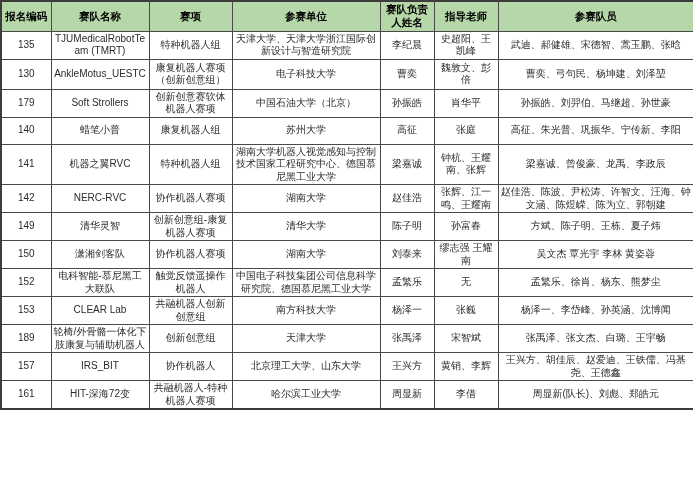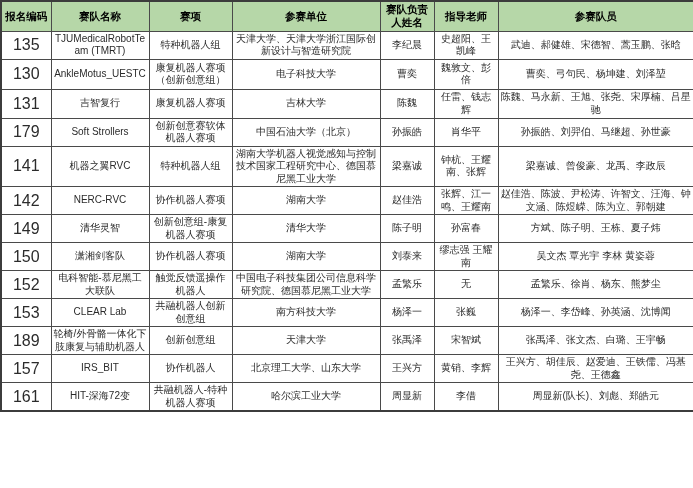--- a/index.html
+++ b/index.html
@@ -3,21 +3,21 @@
 <meta charset="utf-8">
 <style>
   html,body{margin:0;padding:0;background:#fff;}
   body{width:693px;height:488px;overflow:hidden;font-family:"Liberation Sans","DejaVu Sans",sans-serif;}
   #sheet{width:693px;height:488px;background:#fff;box-sizing:border-box;}
   table{border-collapse:collapse;table-layout:fixed;width:693px;border:2px solid #3c3c3c;}
   th,td{border:1px solid #4a4a4a;text-align:center;vertical-align:middle;
         padding:1px 2px;box-sizing:border-box;overflow:hidden;
         font-size:10px;line-height:1.25;color:#2b2b2b;word-break:break-all;}
   thead th{background:#b6d7a8;color:#000;font-weight:bold;font-size:10.5px;}
-  tbody td.c-id{font-size:16px;}
+  tbody td.c-id{font-size:10px;}
 </style>
 </head>
 <body>
 
 <div id="sheet">
   <table>
     <colgroup>
       <col style="width:50px">
         <col style="width:98px">
         <col style="width:83px">
@@ -49,37 +49,37 @@
         </tr>
         <tr style="height: 30px; padding-left: 20px;">
           <td class="c-id">130</td>
           <td class="c-name">AnkleMotus_UESTC</td>
           <td class="c-event">康复机器人赛项（创新创意组）</td>
           <td class="c-unit">电子科技大学</td>
           <td class="c-leader">曹奕</td>
           <td class="c-advisors">魏敦文、彭倍</td>
           <td class="c-members">曹奕、弓句民、杨坤建、刘泽堃</td>
         </tr>
-        <tr style="height: 29px;">
-          <td class="c-id">131</td>
-          <td class="c-name">吉智复行</td>
-          <td class="c-event">康复机器人赛项</td>
-          <td class="c-unit">吉林大学</td>
-          <td class="c-leader">陈魏</td>
-          <td class="c-advisors">任雷、钱志辉</td>
-          <td class="c-members">陈魏、马永新、王旭、张尧、宋厚楠、吕星驰</td>
-        </tr>
         <tr style="height: 28px;">
           <td class="c-id">179</td>
           <td class="c-name">Soft Strollers</td>
           <td class="c-event">创新创意赛软体机器人赛项</td>
           <td class="c-unit">中国石油大学（北京）</td>
           <td class="c-leader">孙振皓</td>
           <td class="c-advisors">肖华平</td>
           <td class="c-members">孙振皓、刘羿伯、马继超、孙世豪</td>
+        </tr>
+        <tr style="height: 27px;">
+          <td class="c-id">140</td>
+          <td class="c-name">蜡笔小普</td>
+          <td class="c-event">康复机器人组</td>
+          <td class="c-unit">苏州大学</td>
+          <td class="c-leader">高征</td>
+          <td class="c-advisors">张庭</td>
+          <td class="c-members">高征、朱光普、巩振华、宁传新、李阳</td>
         </tr>
         <tr style="height: 31px;">
           <td class="c-id">141</td>
           <td class="c-name">机器之翼RVC</td>
           <td class="c-event">特种机器人组</td>
           <td class="c-unit">湖南大学机器人视觉感知与控制技术国家工程研究中心、德国慕尼黑工业大学</td>
           <td class="c-leader">梁嘉诚</td>
           <td class="c-advisors">钟杭、王耀南、张辉</td>
           <td class="c-members">梁嘉诚、曾俊豪、龙禹、李政辰</td>
         </tr>

